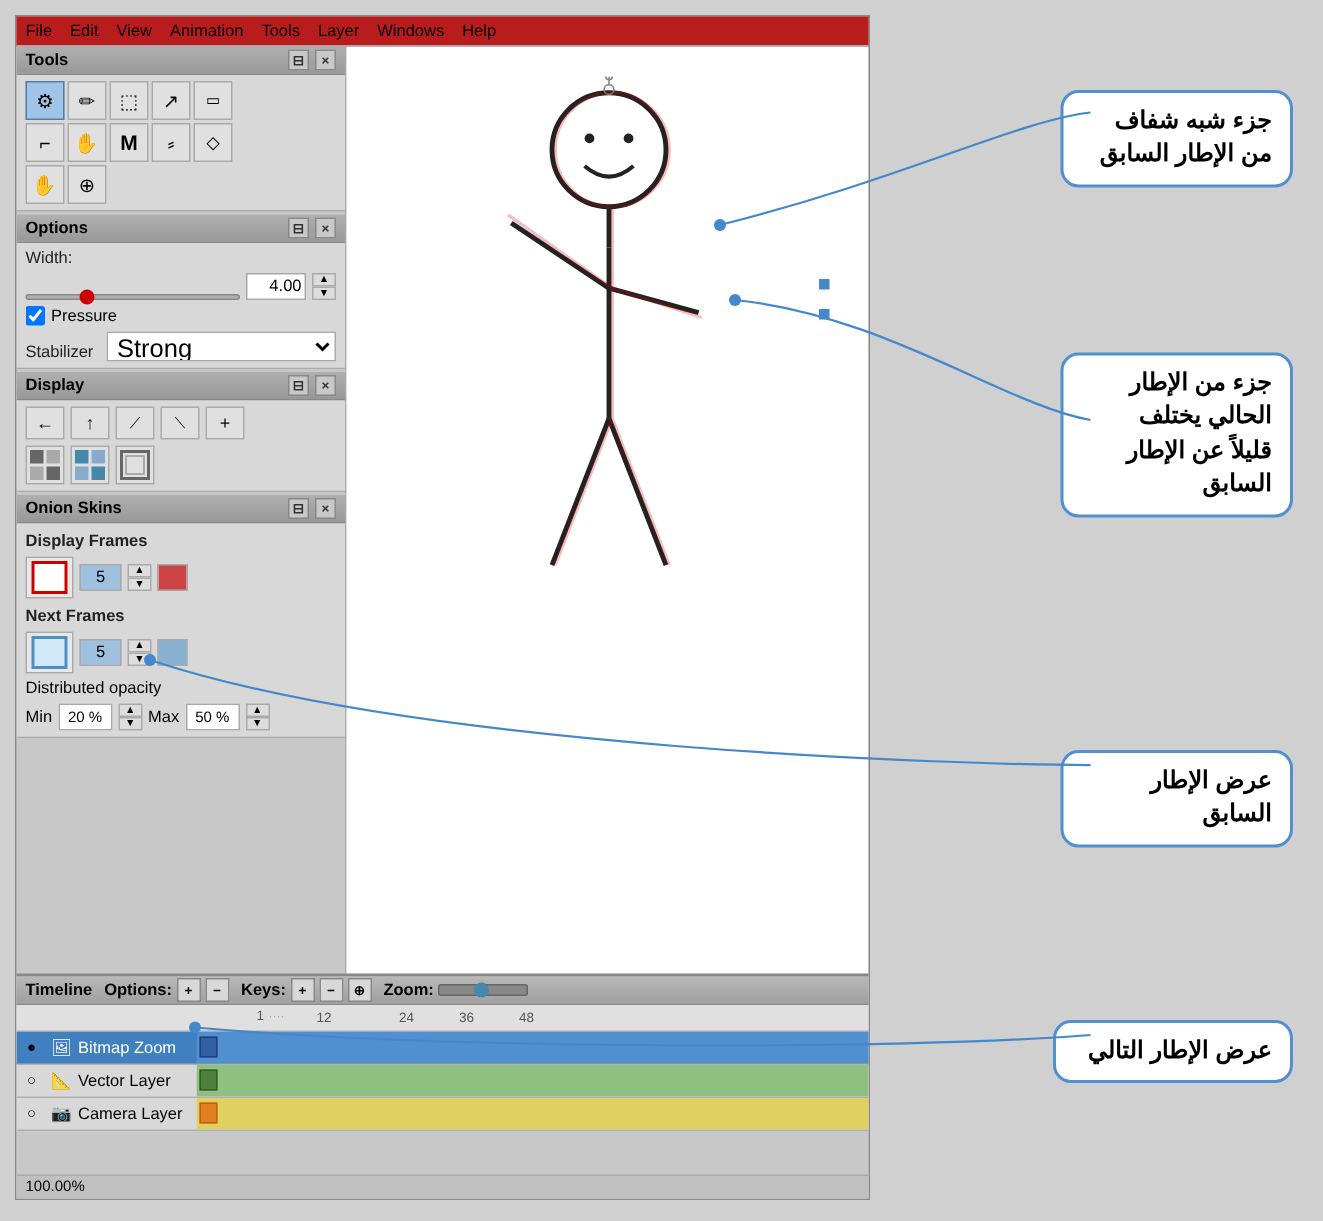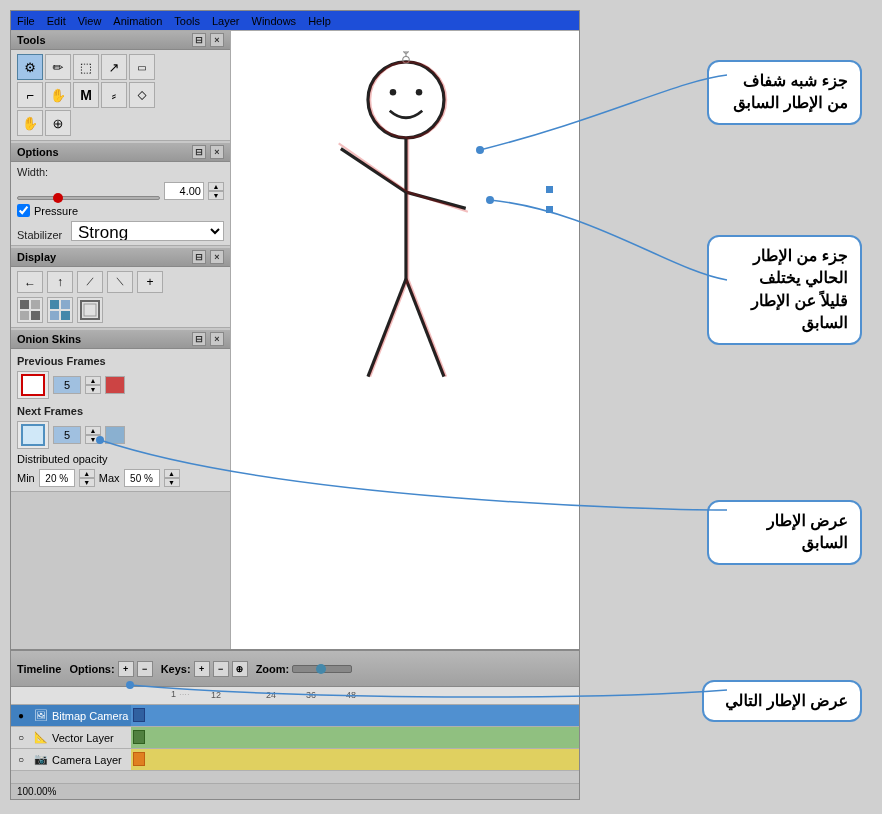--- a/index.html
+++ b/index.html
@@ -21,21 +21,21 @@
       width: 570px;
       height: 790px;
       background: #c8c8c8;
       border: 1px solid #888;
       display: flex;
       flex-direction: column;
     }
 
     
     #menu-bar {
-      background: #1d4ed8;
+      background: #b91c1c;
       border-bottom: 1px solid #aaa;
       padding: 2px 6px;
       display: flex;
       gap: 12px;
       font-size: 11px;
       height: 20px;
       align-items: center;
     }
 
     .menu-item {
@@ -346,21 +346,21 @@
     }
 
     #timeline-header {
       background: linear-gradient(180deg, #b8b8b8, #a0a0a0);
       padding: 2px 6px;
       display: flex;
       align-items: center;
       gap: 8px;
       font-weight: bold;
       font-size: 11px;
-      height: 36px;
+      height: 19px;
       border-bottom: 1px solid #888;
     }
 
     .timeline-ctrl {
       display: flex;
       align-items: center;
       gap: 3px;
     }
 
     .tl-btn {
@@ -639,21 +639,21 @@
       <div id="onion-panel" class="panel-section">
         <div class="panel-header">
           <span>Onion Skins</span>
           <div class="panel-header-controls">
             <div class="panel-ctrl-btn">⊟</div>
             <div class="panel-ctrl-btn">×</div>
           </div>
         </div>
         <div class="panel-content">
 
-          <div class="onion-section-label">Previous Frames</div>
+          <div class="onion-section-label">Display Frames</div>
           <div class="onion-row">
             <div class="onion-frame-btn">
               <div class="frame-icon red-border"></div>
             </div>
             <input class="onion-num-input" type="text" value="5" style="">
             <div class="spinbox">
               <div class="spin-btn">▲</div>
               <div class="spin-btn">▼</div>
             </div>
             <div class="onion-color-box" style="background: #cc4444;"></div>
@@ -773,21 +773,21 @@
         </div>
       </div>
     </div>
 
     <div id="timeline-layers">
 
       <div class="layer-row active">
         <div class="layer-visibility">●</div>
         <div class="layer-name">
           <div class="layer-icon">🖼</div>
-          <span>Bitmap Camera</span>
+          <span>Bitmap Zoom</span>
         </div>
         <div class="layer-timeline">
           <div class="layer-bg blue"></div>
           <div class="layer-keyframe blue-key" style="left:2px;"></div>
         </div>
       </div>
 
       <div class="layer-row">
         <div class="layer-visibility">○</div>
         <div class="layer-name">

